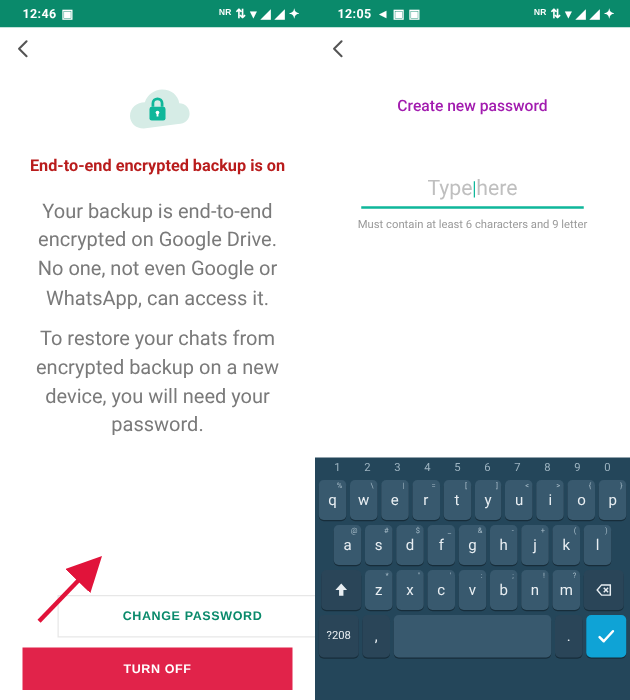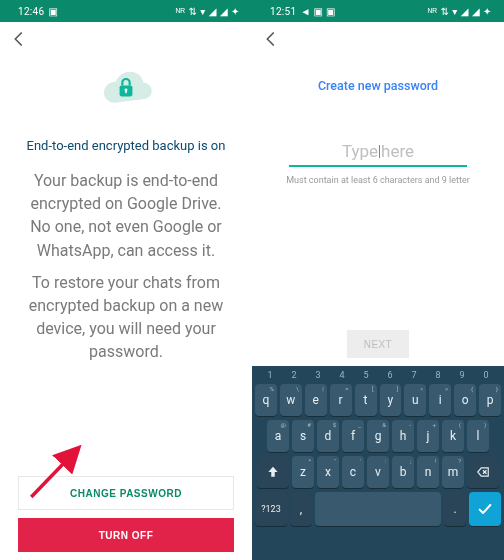--- a/index.html
+++ b/index.html
@@ -7,59 +7,60 @@
     width: 504px; height: 560px;
     background: #f4f4f4;
     font-family: -apple-system, Roboto, "Segoe UI", Arial, sans-serif;
     display: flex; gap: 0;
     position: relative;
   }
   .phone { width: 252px; height: 560px; background: #fff; display: flex; flex-direction: column; position: relative; }
   
   .status-bar {
     height: 22px; background: #0a8a6b;
-    color: #fff; font-size: 10px; font-weight: 400;
+    color: #fff; font-size: 10px; font-weight: 700;
     display: flex; align-items: center; justify-content: space-between;
     padding: 0 12px 0 18px;
   }
   .status-left { letter-spacing: .3px; display:flex; align-items:center; gap:4px;}
   .status-right { display: flex; gap: 3px; align-items: center; letter-spacing: .5px; }
   .sicon { display:inline-block; }
   
   .app-bar {
     height: 34px; background: #fff; display: flex; align-items: center;
     padding: 0 10px;
   }
   .back-arrow { width: 18px; height: 18px; cursor: pointer; }
   
   .content { flex: 1; display: flex; flex-direction: column; align-items: center; padding: 4px 18px 0 18px; }
   .cloud-wrap { width: 60px; height: 44px; margin-top: 8px; position: relative; }
-  .title-h { font-size: 13px; font-weight: 400; color: #0c4a6e; margin-top: 26px; text-align:center; }
+  .title-h { font-size: 13px; font-weight: 700; color: #b91c1c; margin-top: 14px; text-align:center; }
   .para { font-size: 16px; color: #7a7a7a; text-align: center; line-height: 1.45; margin-top: 16px; }
   .para + .para { margin-top: 9px; text-align: center; }
   .bottom-buttons {
     margin-top: auto; width: 100%; padding: 0 0 8px 0;
   }
   .btn-flat {
     width: 100%; height: 34px; background: #fff; border: 1px solid #e7e7e7;
     color: #0a8a6b; font-size: 10px; font-weight: 600; letter-spacing: .5px;
     display: flex; align-items: center; justify-content: center;
     cursor: pointer;
+    margin-left: 28px;
   }
   .btn-danger {
     width: 100%; height: 34px; background: #e1234a; color: #fff; border: none;
     font-size: 10px; font-weight: 600; letter-spacing: .5px;
     display: flex; align-items: center; justify-content: center;
     cursor: pointer; margin-top: 8px;
   }
   
   .red-arrow { position: absolute; left: 26px; bottom: 56px; width: 70px; height: 70px; pointer-events:none; }
 
   
-  .title-r { font-size: 12.5px; color: #3b82f6; font-weight: 500; margin-top: 18px; text-align:center; }
+  .title-r { font-size: 12.5px; color: #a21caf; font-weight: 500; margin-top: 18px; text-align:center; }
   .input-wrap { margin-top: 44px; width: 82%; }
   .pw-input {
     width: 100%; border: none; border-bottom: 2px solid #0fb79a;
     text-align: center; font-size: 17px; color: #888; padding: 4px 0 4px 0;
     outline: none; background: transparent;
   }
   .pw-input::placeholder { color: #bfbfbf; }
   .caret-fake { display:inline-block; width:1px; height:13px; background:#0fb79a; vertical-align:middle; margin:0 1px; }
   .hint { font-size: 9px; color: #9a9a9a; margin-top: 8px; text-align:center; }
   .next-btn {
@@ -144,21 +145,21 @@
           <polygon points="0 0, 8 4, 0 8" fill="#e1133a"></polygon>
         </marker>
       </defs>
     <line x1="6" y1="72" x2="58" y2="18" stroke="#e1133a" stroke-width="4" marker-end="url(#ah)"></line>
   </svg>
 </div>
 
 <div class="phone">
   <div class="status-bar">
     <div class="status-left">
-      <span>12:51</span>
+      <span>12:05</span>
       <span class="sicon">◄ ▣ ▣</span>
     </div>
     <div class="status-right">ᴺᴿ ⇅ ▾ ◢ ◢ ✦</div>
   </div>
 
   <div class="app-bar">
     <svg class="back-arrow" viewBox="0 0 24 24" fill="none" stroke="#555" stroke-width="2.2" stroke-linecap="round" stroke-linejoin="round">
         <polyline points="15 4 7 12 15 20"></polyline>
       </svg>
   </div>
@@ -168,21 +169,20 @@
 
     <div class="input-wrap">
       <div class="pw-input" style="display:flex;align-items:center;justify-content:center;color:#bfbfbf;">
         <span>Type</span>
           <span class="caret-fake"></span>
           <span>here</span>
       </div>
     </div>
     <div class="hint">Must contain at least 6 characters and 9 letter</div>
 
-    <button class="next-btn" disabled="">NEXT</button>
   </div>
 
   <div class="keyboard">
     <div class="num-row" id="numrow">
         <span>1</span>
         <span>2</span>
         <span>3</span>
         <span>4</span>
         <span>5</span>
         <span>6</span>
@@ -229,21 +229,21 @@
         <div class="key">m<span class="sup">?</span></div>
         <div class="key dark wide">
           <svg width="16" height="14" viewBox="0 0 24 24" fill="none" stroke="#e8eef2" stroke-width="2">
             <path d="M21 5H9l-6 7 6 7h12z"></path>
             <line x1="12" y1="9" x2="18" y2="15"></line>
             <line x1="18" y1="9" x2="12" y2="15"></line>
           </svg>
         </div>
       </div>
     <div class="krow brow">
-      <div class="key dark wide" style="font-size:9px;">?123</div>
+      <div class="key dark wide" style="font-size:9px;">?208</div>
       <div class="key dark">,</div>
       <div class="key space"></div>
       <div class="key dark">.</div>
       <div class="key enter">
         <svg width="16" height="16" viewBox="0 0 24 24" fill="none" stroke="#fff" stroke-width="3" stroke-linecap="round" stroke-linejoin="round">
             <polyline points="4 13 9 18 20 6"></polyline>
           </svg>
       </div>
     </div>
   </div>

